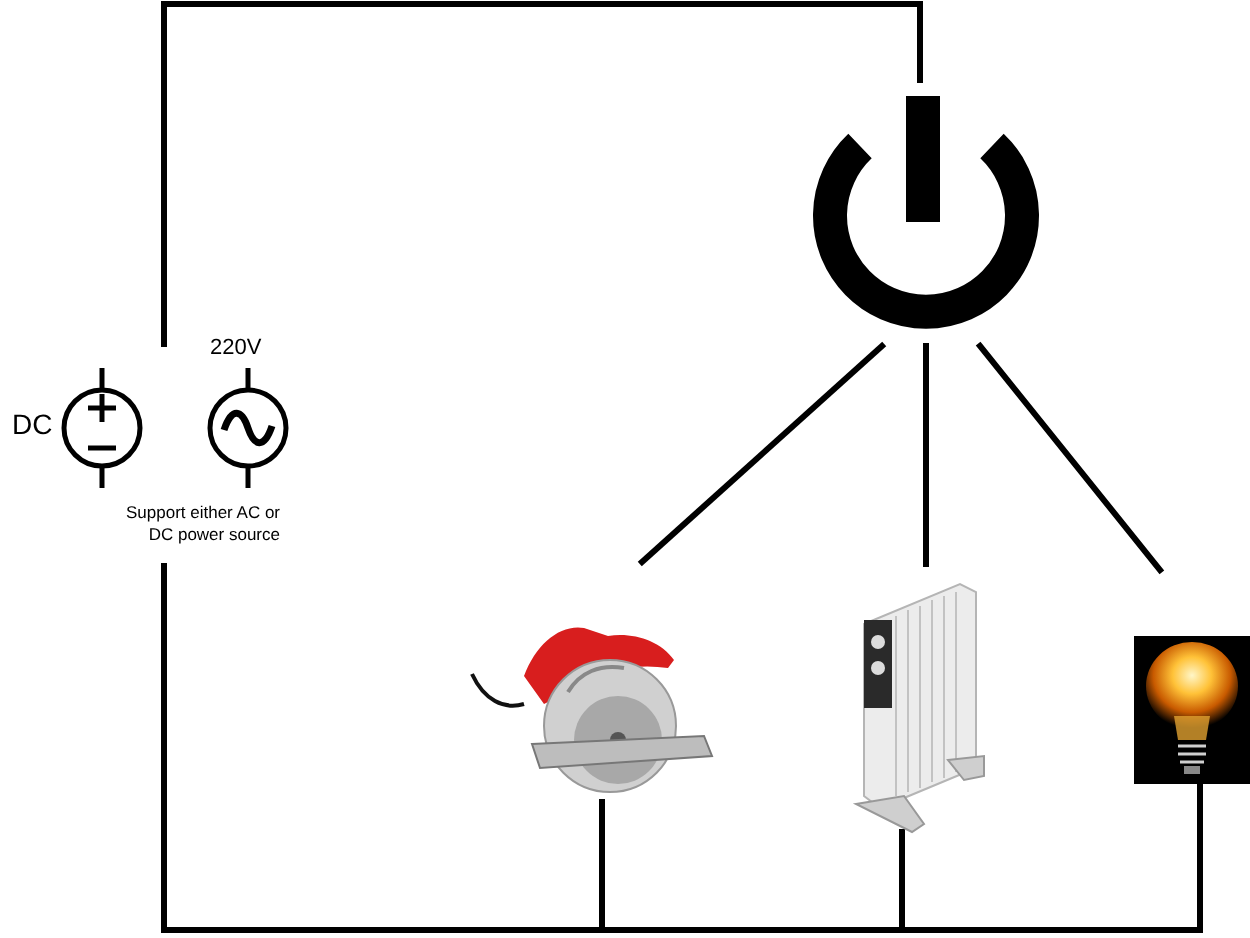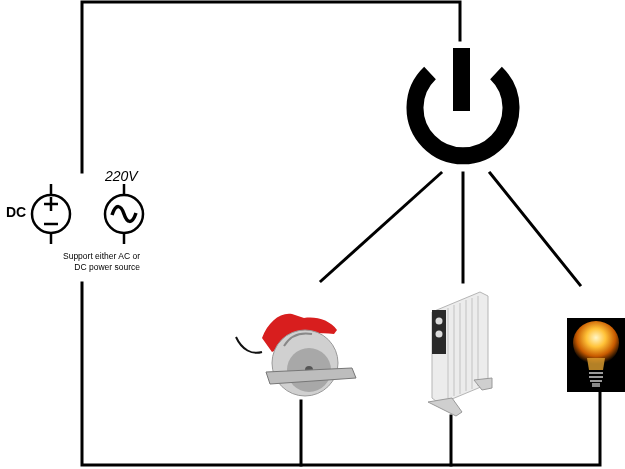--- a/index.html
+++ b/index.html
@@ -1,21 +1,21 @@
 <!DOCTYPE html>
 <html><head>
   <meta charset="utf-8">
   <style>
     html, body { margin: 0; padding: 0; background: #ffffff; }
     body { width: 625px; height: 469px; position: relative; overflow: hidden;
            font-family: "Liberation Sans", "DejaVu Sans", sans-serif; }
     #canvas { position: absolute; left: 0; top: 0; }
     .label { position: absolute; color: #000; white-space: nowrap; }
-    .lbl-dc { left: 6px; top: 204px; font-size: 14px; font-weight: bold; }
-    .lbl-220 { left: 105px; top: 168px; font-size: 14px; font-style: italic; }
+    .lbl-dc { left: 6px; top: 204px; font-size: 14px; }
+    .lbl-220 { left: 105px; top: 168px; font-size: 11px; }
     .lbl-support { left: 40px; top: 251px; font-size: 8.5px; line-height: 11px; text-align: right; width: 100px; }
   </style>
 </head>
 <body>
 
 <svg id="canvas" width="625" height="469" viewBox="0 0 625 469">
 
   <g stroke="#000" stroke-width="3" fill="none" stroke-linecap="square">
     <polyline points="82,172 82,2 460,2 460,40"></polyline>
     <polyline points="82,283 82,465 600,465 600,392"></polyline>

